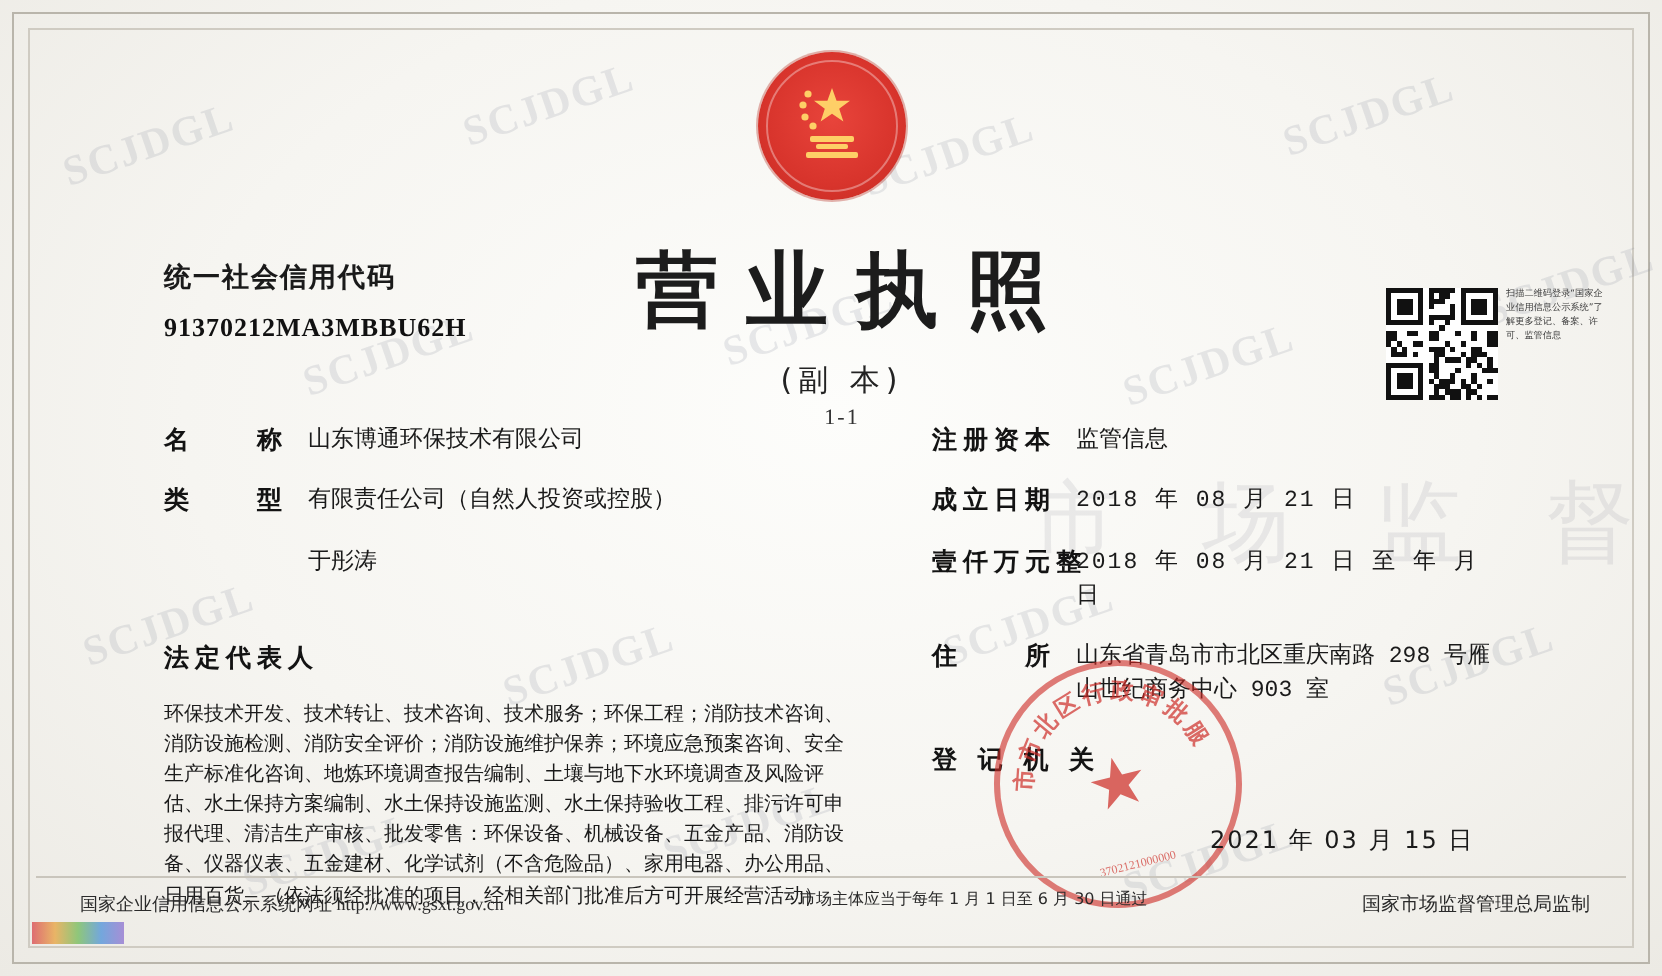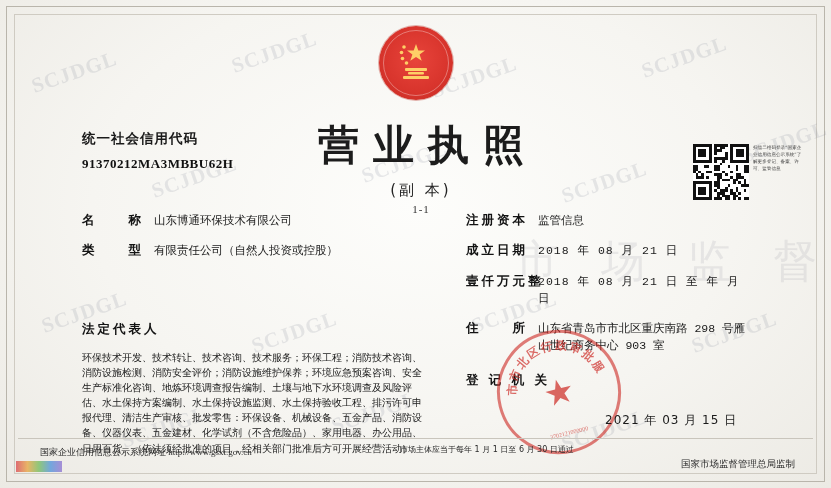--- a/index.html
+++ b/index.html
@@ -163,21 +163,21 @@
   .f-left{
     position:absolute;left:40px;top:8px;font-size:9px;color:#2a2a2a;
     font-family:Liberation Serif, serif;
   }
   .f-center{
     position:absolute;left:400px;top:6px;font-size:8px;color:#2a2a2a;
     line-height:1.5;text-align:left;
     font-family:"DejaVu Sans",sans-serif;
   }
   .f-right{
-    position:absolute;right:36px;top:20px;font-size:9.5px;color:#2a2a2a;
+    position:absolute;right:36px;top:8px;font-size:9.5px;color:#2a2a2a;
     font-family:"DejaVu Sans",sans-serif;
   }
   .rainbow{
     position:absolute;left:16px;bottom:16px;width:46px;height:11px;
     background:linear-gradient(90deg,#d9434c 0%,#e7a23c 25%,#6fba56 50%,#4a90d9 75%,#8e6fd0 100%);
     opacity:0.75;
   }
 </style>
 </head>
 <body>
@@ -459,20 +459,21 @@
     <div class="row">
       <div class="k">名　　称</div>
       <div class="v">山东博通环保技术有限公司</div>
     </div>
     <div class="row">
       <div class="k">类　　型</div>
       <div class="v">有限责任公司（自然人投资或控股）</div>
     </div>
     <div class="row">
       <div class="k k4">法定代表人</div>
+      <div class="v">于彤涛</div>
     </div>
     <div class="row scope">
       <div class="v">环保技术开发、技术转让、技术咨询、技术服务；环保工程；消防技术咨询、消防设施检测、消防安全评价；消防设施维护保养；环境应急预案咨询、安全生产标准化咨询、地炼环境调查报告编制、土壤与地下水环境调查及风险评估、水土保持方案编制、水土保持设施监测、水土保持验收工程、排污许可申报代理、清洁生产审核、批发零售：环保设备、机械设备、五金产品、消防设备、仪器仪表、五金建材、化学试剂（不含危险品）、家用电器、办公用品、日用百货。（依法须经批准的项目，经相关部门批准后方可开展经营活动）</div>
     </div>
   </div>
 
   <div class="fields-right">
     <div class="row">
       <div class="k">注册资本</div>
       <div class="v">监管信息</div>

